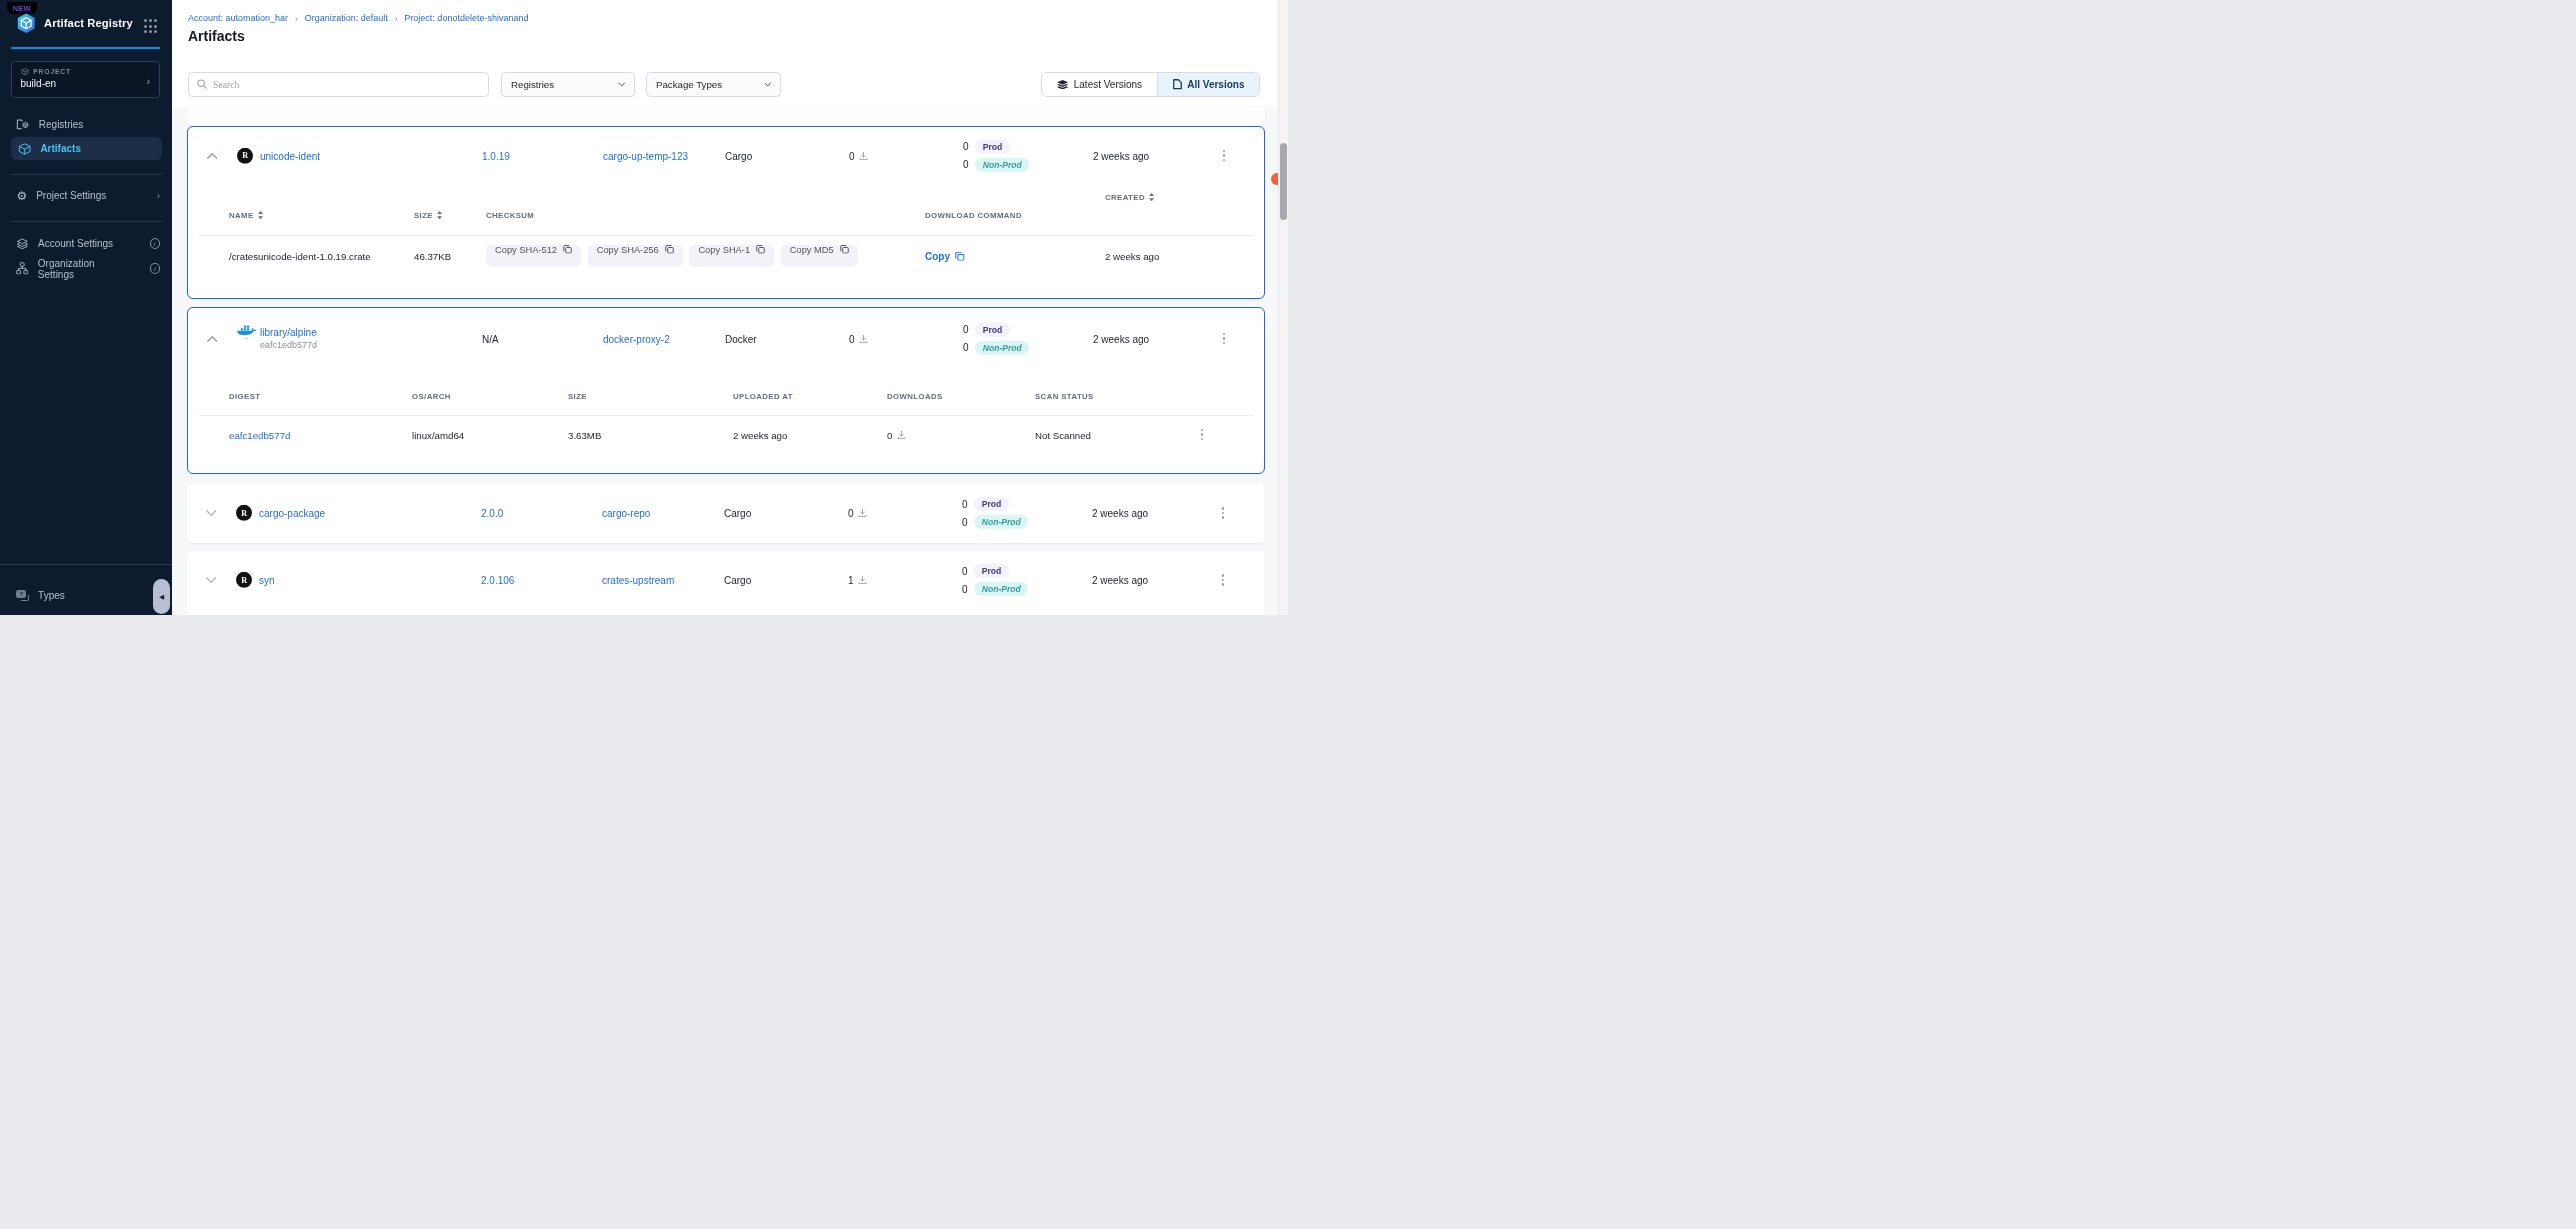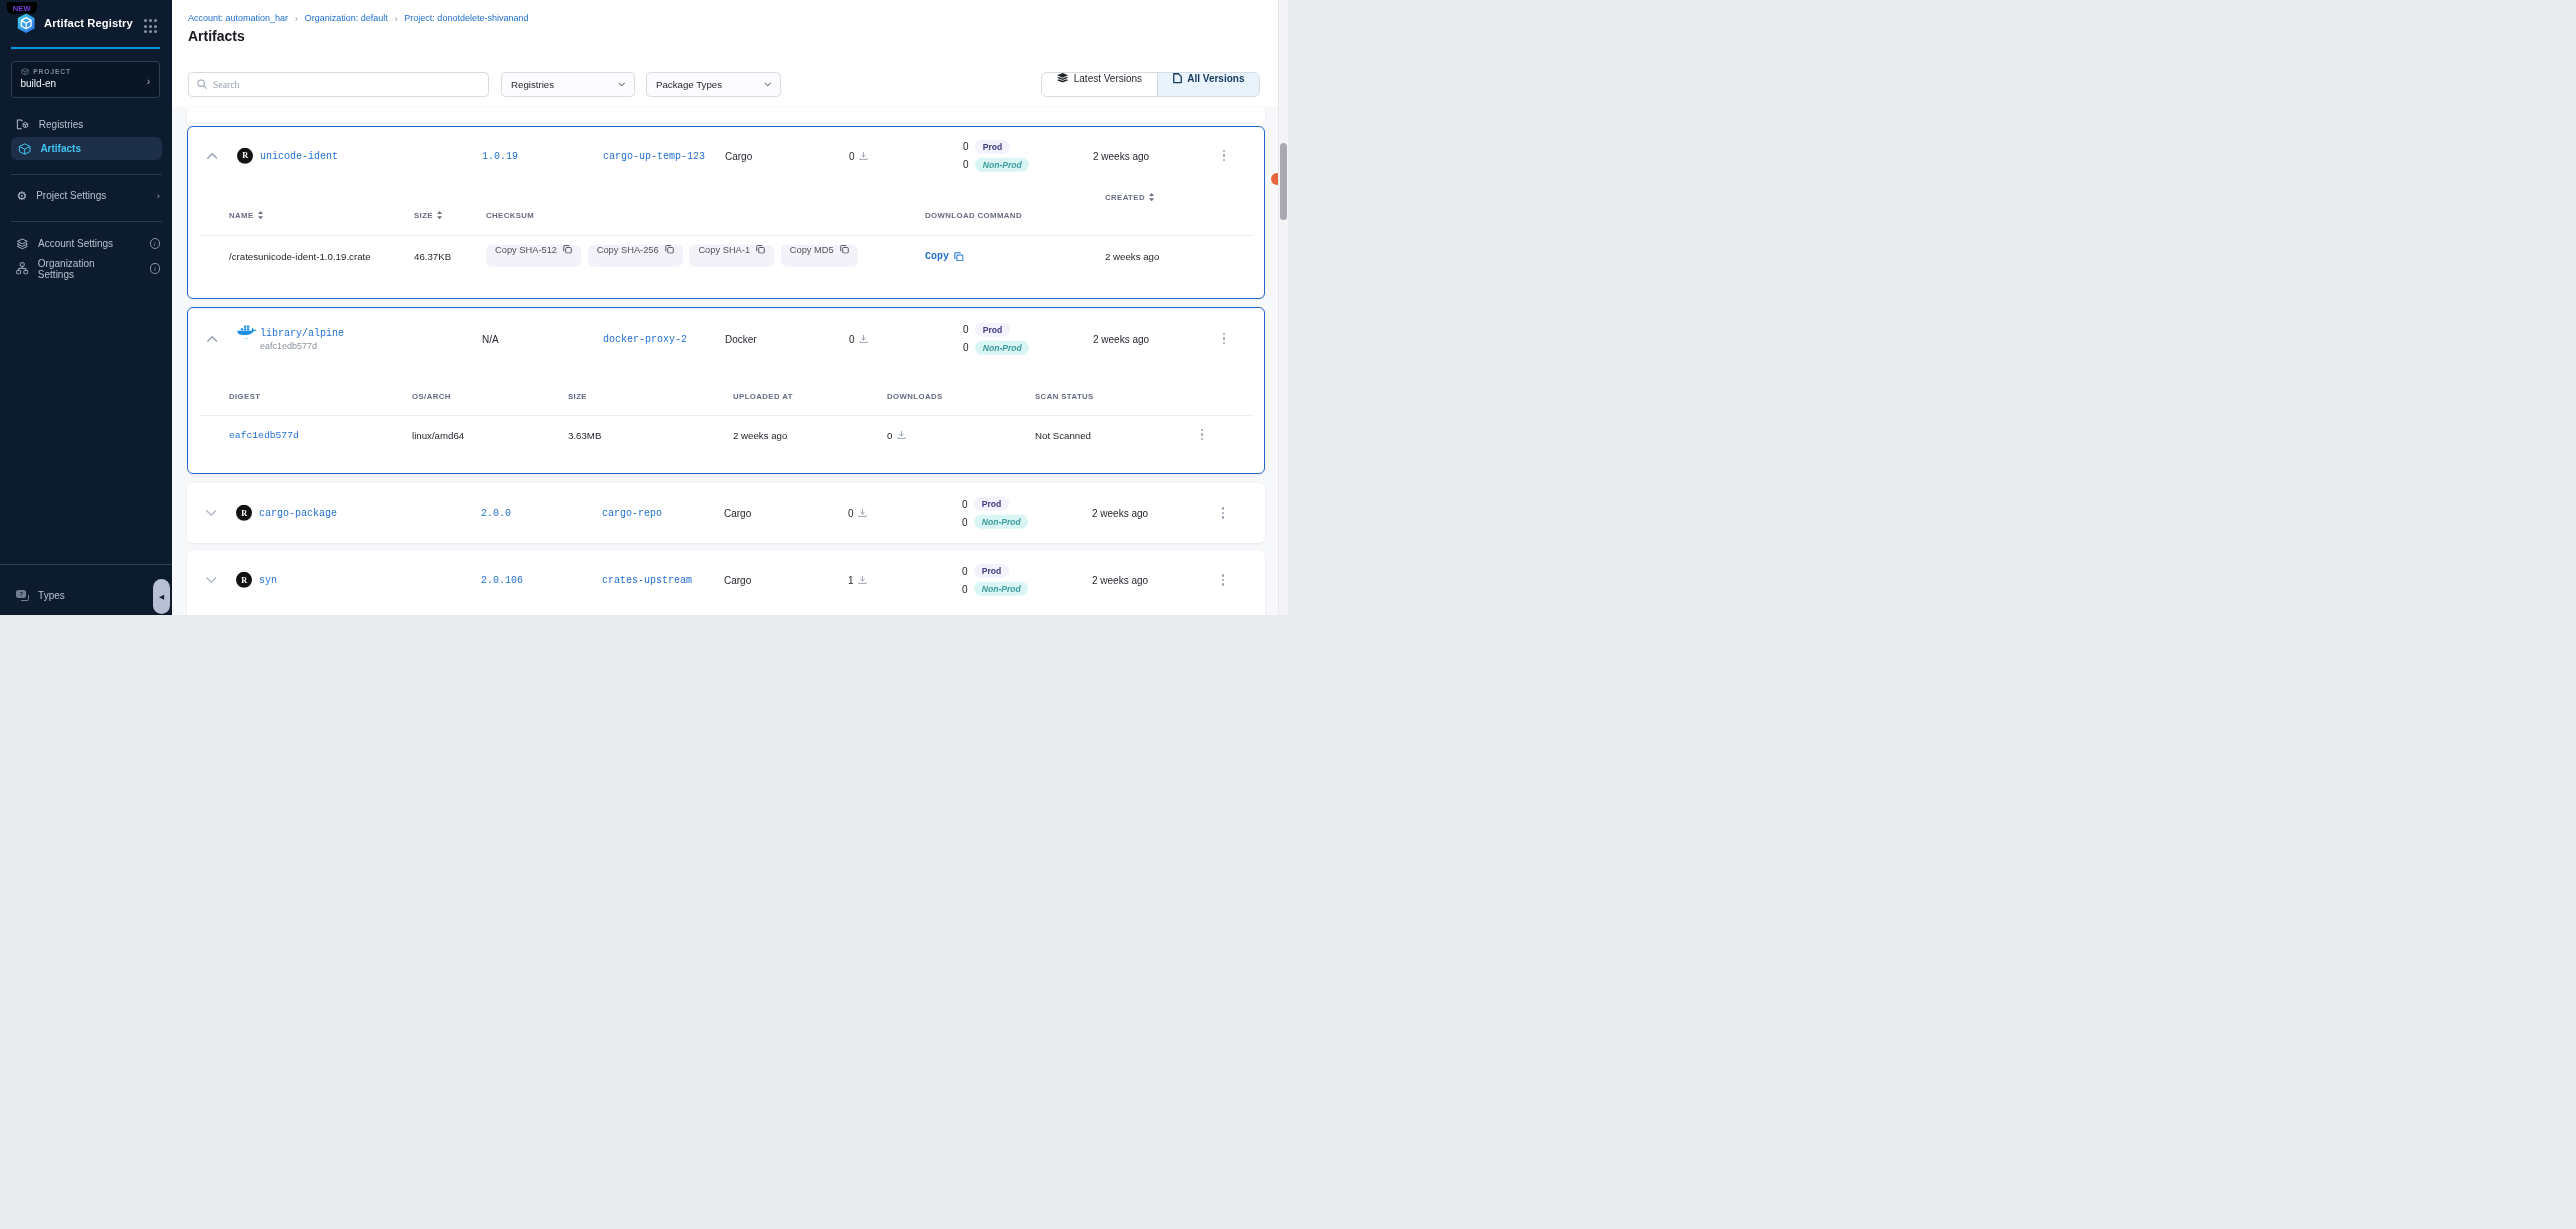--- a/index.html
+++ b/index.html
@@ -39,31 +39,31 @@
   .breadcrumb a { color:#2270d3; text-decoration:none; cursor:pointer; }
   .crumb-sep { color:#8a93a5; font-size:9.7px; }
   .page-title { position:absolute; left:188px; top:28px; font-size:14px; font-weight:700; color:#15181d; }
 
   
   .search-box { position:absolute; left:188px; top:72px; width:301px; height:25px; background:#fff; border:0.7px solid #d8dae3; border-radius:4.5px; display:flex; align-items:center; padding:0 7.5px; gap:6px; }
   .search-box input { border:none; outline:none; flex:1; font-size:9.7px; color:#24282e; font-family:Liberation Serif, serif; background:transparent; }
   .search-box input::placeholder { color:#9ba3af; }
   .select-box { position:absolute; top:72px; height:25px; background:#fcfcfe; border:0.7px solid #d8dae3; border-radius:4.5px; display:flex; align-items:center; justify-content:space-between; padding:0 9px; font-size:9.7px; color:#24282e; font-weight:500; cursor:pointer; }
   .toggle-group { position:absolute; left:1041px; top:72px; width:219px; height:25px; border:0.7px solid #d8dae3; border-radius:6px; background:#fff; display:flex; overflow:hidden; }
-  .toggle-seg { display:flex; justify-content:center; gap:5.2px; font-size:10px; cursor:pointer; }
+  .toggle-seg { display:flex; align-items:center; justify-content:center; gap:5.2px; font-size:10px; cursor:pointer; }
   .toggle-seg.latest { width:117px; color:#24282e; font-weight:500; border-right:0.7px solid #d8dae3; }
   .toggle-seg.all { width:101px; background:#e9f3fb; color:#16395f; font-weight:700; }
 
   
   .card { position:absolute; left:187px; width:1078px; background:#fff; border-radius:6px; box-shadow:0 0.7px 2.2px rgba(40,41,61,.07); }
   .card.expanded { border:1.1px solid #2468cf; }
   .card.partial { top:107px; height:20px; border-radius:0 0 6px 6px; }
   .main-line { position:absolute; left:0; right:0; }
   .cell { position:absolute; top:50%; transform:translateY(-50%); font-size:10px; color:#24282e; white-space:nowrap; }
-  .cell a { color:#2270d3; text-decoration:none; cursor:pointer;font-family:Liberation Mono, monospace; }
+  .cell a { color:#2270d3; text-decoration:none; cursor:pointer; }
   .name-link { font-weight:500; }
   .sub-digest { font-size:9px; color:#8b919e; margin-top:2.2px; }
   .row-toggle { position:absolute; left:15px; top:50%; transform:translateY(-50%); width:18px; height:18px; border:none; background:transparent; display:flex; align-items:center; justify-content:center; cursor:pointer; }
   .pkg-icon { position:absolute; left:49px; top:50%; transform:translateY(-50%); }
   .rust-icon { width:16.4px; height:16.4px; background:#121212; border:1.5px dotted #191919; border-radius:50%; display:flex; align-items:center; justify-content:center; color:#fff; font-size:8.2px; font-weight:700; font-family:"Liberation Serif",serif; }
   .dl-cell { display:flex; align-items:center; gap:4.5px; }
   .env-badges { position:absolute; left:773px; top:50%; transform:translateY(-50%); display:flex; flex-direction:column; gap:3.7px; }
   .env-line { display:flex; align-items:center; gap:6.7px; }
   .env-num { width:7.5px; text-align:right; font-size:10px; color:#1d2025; }
   .pill { font-size:8.6px; font-weight:700; padding:2.2px 7.5px; border-radius:7.5px; }

